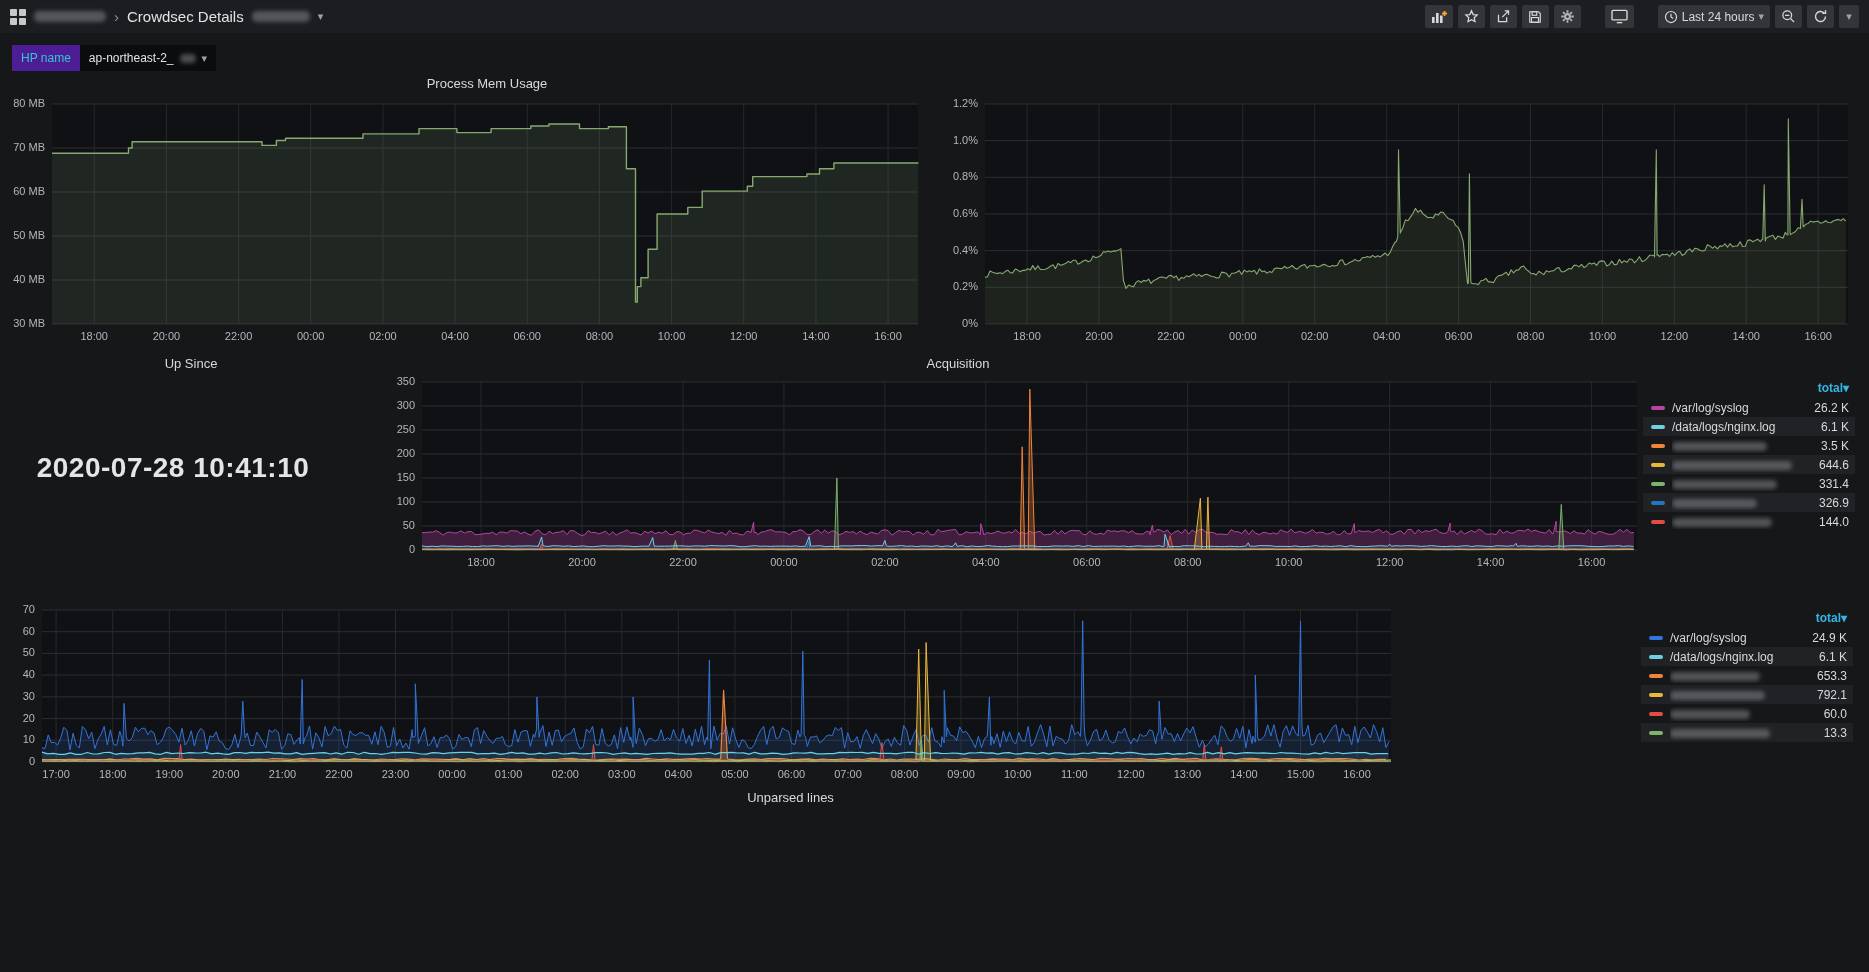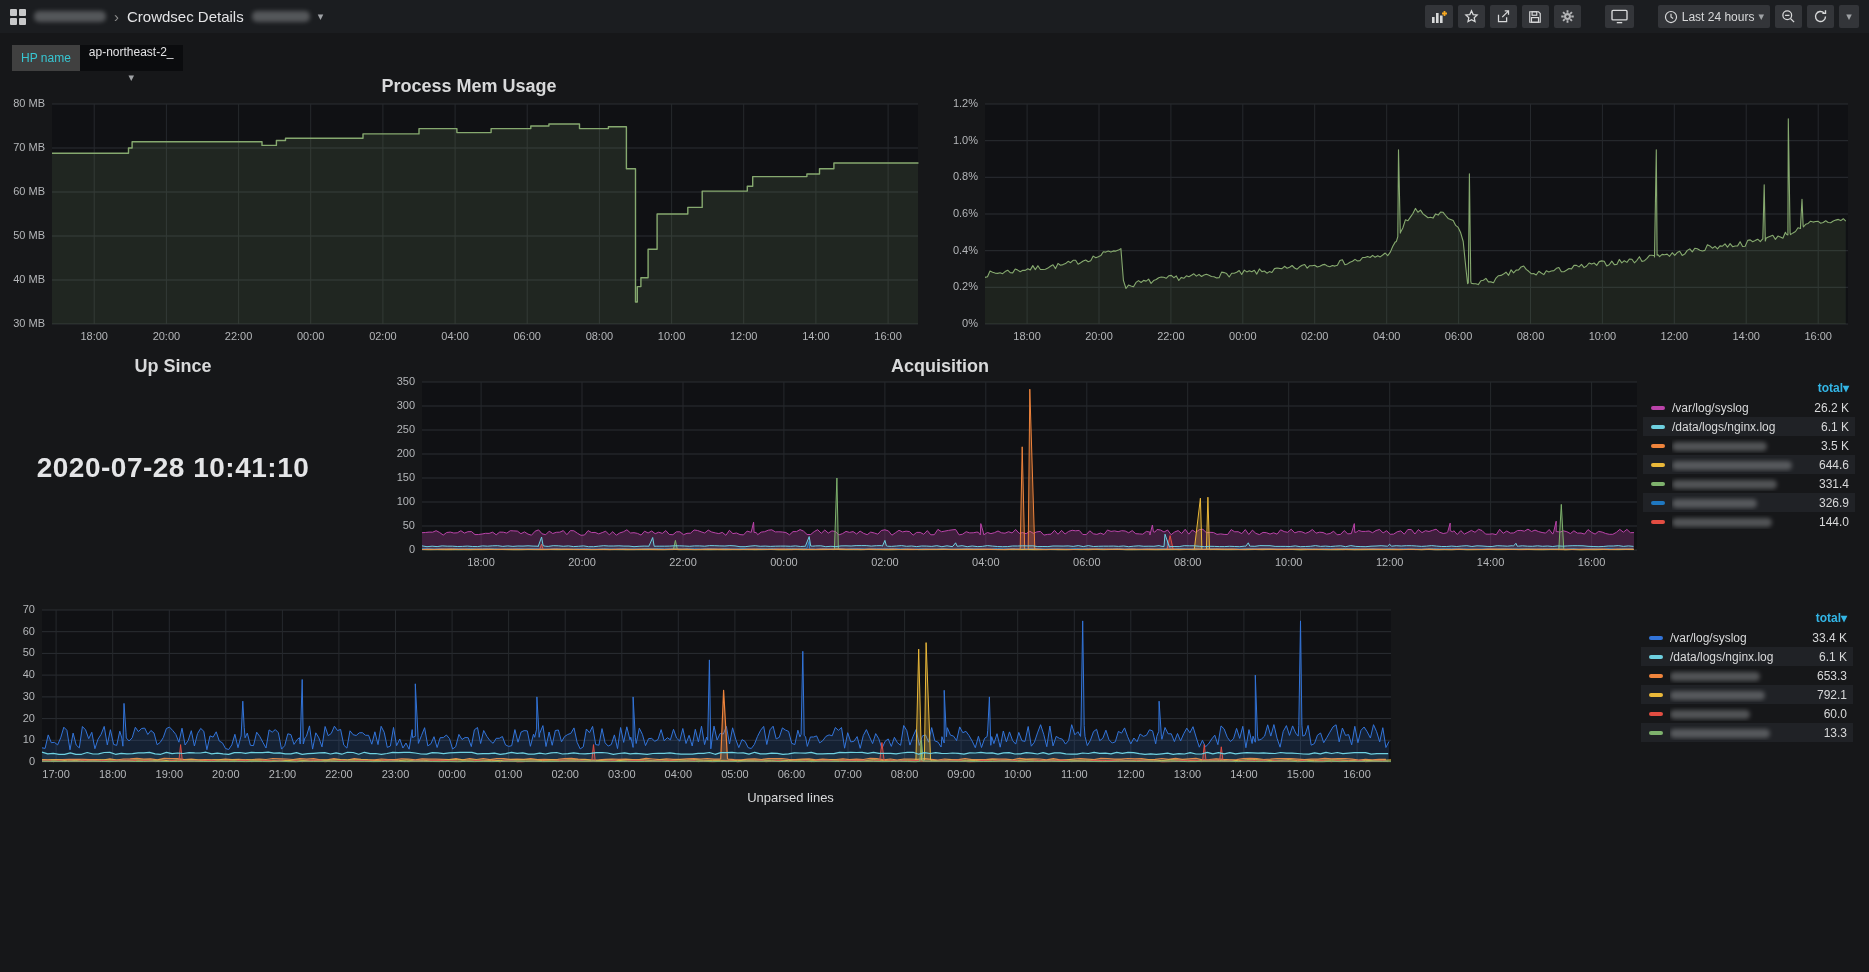--- a/index.html
+++ b/index.html
@@ -27,32 +27,32 @@
     background:#333539; border-radius:2px; height:23px; min-width:27px;
     display:flex; align-items:center; justify-content:center; padding:0 6px;
     color:#d8d9da; font-size:12px; cursor:pointer;
   }
   .nav-btn svg{ display:block; }
   .nav-gap{ width:14px; }
   .tp-label{ margin:0 4px; white-space:nowrap; color:#d8d9da; }
   
   .var-row{ position:absolute; top:45px; left:12px; display:flex; align-items:center; height:26px; }
   .var-label{
-    background:#404040; color:#37c6d2; font-size:12px; font-weight:500;
+    background:#4c1d95; color:#37c6d2; font-size:12px; font-weight:500;
     height:26px; display:flex; align-items:center; padding:0 9px;
   }
   .var-value{
     background:#0b0c0e; color:#e3e3e5; font-size:12px;
-    height:26px; display:flex; align-items:center; gap:6px; padding:0 9px; cursor:pointer;flex-direction:column;
+    height:26px; display:flex; align-items:center; gap:6px; padding:0 9px; cursor:pointer;
   }
   
   .panel{ position:absolute; }
   .panel-title{
-    position:absolute; top:0; left:0; width:100%; text-align:center;
-    font-size:18px; font-weight:700; color:#d8d9da; cursor:pointer;
+    position:absolute; top:0; left:18px; width:100%; text-align:center;
+    font-size:13px; font-weight:400; color:#d8d9da; cursor:pointer;
   }
   .chart-mount{ position:absolute; }
   
   .legend{ position:absolute; width:212px; font-size:12px; }
   .legend-head{ text-align:right; padding:1px 6px 3px 0; color:#33b5e5; font-weight:700; }
   .legend-row{ display:flex; align-items:center; height:19px; padding:0 6px 0 8px; }
   .legend-row:nth-child(odd){ background:#202226; }
   .legend-dash{ width:14px; height:4px; border-radius:2px; margin-right:7px; flex:none; }
   .legend-label{ color:#d8d9da; white-space:nowrap; overflow:hidden; flex:1; }
   .legend-label .redact{ height:9px; }
@@ -437,21 +437,21 @@
         <path d="M34.0 159.1L42.5 159.3L51.0 159.3L59.5 159.3L67.9 159.1L76.4 159.4L84.9 159.1L93.4 159.4L101.9 159.6L110.4 159.2L118.8 159.1L127.3 159.5L135.8 159.5L144.3 159.1L152.8 159.4L161.3 159.5L169.7 159.5L178.2 159.2L186.7 159.1L195.2 159.5L203.7 159.5L212.2 159.3L220.7 159.5L229.1 159.4L237.6 159.6L246.1 159.4L254.6 159.5L263.1 159.6L271.6 159.1L280.0 159.6L288.5 159.7L297.0 159.2L305.5 159.4L314.0 159.3L322.5 159.2L330.9 159.5L339.4 159.2L347.9 159.4L356.4 159.3L364.9 159.6L373.4 159.5L381.9 159.2L390.3 159.3L398.8 159.5L407.3 159.1L415.8 159.2L424.3 159.5L432.8 159.6L441.2 159.5L449.7 159.7L458.2 159.4L466.7 159.6L475.2 159.3L483.7 159.6L492.2 159.4L500.6 159.1L509.1 159.2L517.6 159.4L526.1 159.1L534.6 159.6L543.1 159.5L551.5 159.3L560.0 159.1L568.5 159.1L577.0 159.3L585.5 159.0L594.0 159.5L602.4 159.3L610.9 159.5L619.4 159.3L627.9 159.5L636.4 159.5L644.9 159.1L653.4 159.3L661.8 159.5L670.3 159.5L678.8 159.0L687.3 159.4L695.8 159.2L704.3 159.6L712.7 159.4L721.2 159.3L729.7 159.5L738.2 159.1L746.7 159.2L755.2 159.3L763.6 159.1L772.1 159.6L780.6 159.1L789.1 159.5L797.6 159.3L806.1 159.6L814.6 159.1L823.0 159.3L831.5 159.5L840.0 159.3L848.5 159.5L857.0 159.3L865.5 159.3L873.9 159.6L882.4 159.5L890.9 159.1L899.4 159.5L907.9 159.7L911.8 159.3L913.5 138.3L915.2 159.3L916.4 159.0L924.8 159.3L933.3 159.1L941.8 159.2L950.3 159.4L958.8 159.2L967.3 159.6L975.8 159.5L984.2 159.5L992.7 159.0L1001.2 159.0L1009.7 159.6L1018.2 159.6L1026.7 159.3L1035.1 159.4L1043.6 159.1L1052.1 159.5L1060.6 159.4L1069.1 159.1L1077.6 159.4L1086.1 159.5L1094.5 159.6L1103.0 159.5L1111.5 159.2L1120.0 159.1L1128.5 159.5L1137.0 159.1L1145.4 159.3L1153.9 159.2L1162.4 159.1L1170.9 159.3L1179.4 159.6L1187.9 159.6L1196.3 159.1L1204.8 159.1L1213.3 159.1L1221.8 159.1L1230.3 159.6L1238.8 159.2L1247.3 159.5L1255.7 159.3L1264.2 159.5L1272.7 159.1L1281.2 159.1L1289.7 159.7L1298.2 159.4L1306.6 159.7L1315.1 159.7L1323.6 159.3L1332.1 159.6L1340.6 159.5L1349.1 159.3L1357.5 159.3L1366.0 159.1L1374.5 159.3L1383.0 159.2L1383.0 160.0L34.0 160.0Z" fill="#7EB26D" fill-opacity="0.25" stroke="none"></path>
         <path d="M34.0 159.1L42.5 159.3L51.0 159.3L59.5 159.3L67.9 159.1L76.4 159.4L84.9 159.1L93.4 159.4L101.9 159.6L110.4 159.2L118.8 159.1L127.3 159.5L135.8 159.5L144.3 159.1L152.8 159.4L161.3 159.5L169.7 159.5L178.2 159.2L186.7 159.1L195.2 159.5L203.7 159.5L212.2 159.3L220.7 159.5L229.1 159.4L237.6 159.6L246.1 159.4L254.6 159.5L263.1 159.6L271.6 159.1L280.0 159.6L288.5 159.7L297.0 159.2L305.5 159.4L314.0 159.3L322.5 159.2L330.9 159.5L339.4 159.2L347.9 159.4L356.4 159.3L364.9 159.6L373.4 159.5L381.9 159.2L390.3 159.3L398.8 159.5L407.3 159.1L415.8 159.2L424.3 159.5L432.8 159.6L441.2 159.5L449.7 159.7L458.2 159.4L466.7 159.6L475.2 159.3L483.7 159.6L492.2 159.4L500.6 159.1L509.1 159.2L517.6 159.4L526.1 159.1L534.6 159.6L543.1 159.5L551.5 159.3L560.0 159.1L568.5 159.1L577.0 159.3L585.5 159.0L594.0 159.5L602.4 159.3L610.9 159.5L619.4 159.3L627.9 159.5L636.4 159.5L644.9 159.1L653.4 159.3L661.8 159.5L670.3 159.5L678.8 159.0L687.3 159.4L695.8 159.2L704.3 159.6L712.7 159.4L721.2 159.3L729.7 159.5L738.2 159.1L746.7 159.2L755.2 159.3L763.6 159.1L772.1 159.6L780.6 159.1L789.1 159.5L797.6 159.3L806.1 159.6L814.6 159.1L823.0 159.3L831.5 159.5L840.0 159.3L848.5 159.5L857.0 159.3L865.5 159.3L873.9 159.6L882.4 159.5L890.9 159.1L899.4 159.5L907.9 159.7L911.8 159.3L913.5 138.3L915.2 159.3L916.4 159.0L924.8 159.3L933.3 159.1L941.8 159.2L950.3 159.4L958.8 159.2L967.3 159.6L975.8 159.5L984.2 159.5L992.7 159.0L1001.2 159.0L1009.7 159.6L1018.2 159.6L1026.7 159.3L1035.1 159.4L1043.6 159.1L1052.1 159.5L1060.6 159.4L1069.1 159.1L1077.6 159.4L1086.1 159.5L1094.5 159.6L1103.0 159.5L1111.5 159.2L1120.0 159.1L1128.5 159.5L1137.0 159.1L1145.4 159.3L1153.9 159.2L1162.4 159.1L1170.9 159.3L1179.4 159.6L1187.9 159.6L1196.3 159.1L1204.8 159.1L1213.3 159.1L1221.8 159.1L1230.3 159.6L1238.8 159.2L1247.3 159.5L1255.7 159.3L1264.2 159.5L1272.7 159.1L1281.2 159.1L1289.7 159.7L1298.2 159.4L1306.6 159.7L1315.1 159.7L1323.6 159.3L1332.1 159.6L1340.6 159.5L1349.1 159.3L1357.5 159.3L1366.0 159.1L1374.5 159.3L1383.0 159.2" fill="none" stroke="#7EB26D" stroke-width="1" stroke-linejoin="round"></path>
         <path d="M34.0 150.2L39.7 151.8L45.3 151.3L51.0 152.3L56.6 152.3L62.3 150.8L67.9 152.3L73.6 152.3L79.2 150.5L84.9 152.0L90.6 151.8L96.2 150.5L101.9 150.4L107.5 152.3L113.2 151.4L118.8 151.8L124.5 151.6L130.2 150.9L135.8 150.9L141.5 150.4L147.1 151.9L152.8 152.3L158.4 150.4L164.1 151.6L169.7 151.0L175.4 151.5L181.1 150.6L186.7 150.9L192.4 151.0L198.0 150.2L203.7 151.9L209.3 151.1L215.0 151.9L220.7 152.4L226.3 150.6L232.0 150.5L237.6 151.3L243.3 150.4L248.9 150.7L254.6 150.7L260.2 150.2L265.9 151.2L271.6 150.8L277.2 151.8L282.9 151.8L288.5 150.7L294.2 152.3L299.8 151.7L305.5 151.3L311.2 150.8L316.8 150.7L322.5 152.0L328.1 150.8L333.8 152.2L339.4 150.3L345.1 150.5L350.7 152.2L356.4 150.3L362.1 151.7L367.7 151.5L373.4 152.3L379.0 151.5L384.7 150.3L390.3 150.6L396.0 150.4L401.7 150.4L407.3 151.0L413.0 152.0L418.6 152.2L424.3 150.7L429.9 150.8L435.6 151.7L441.2 150.9L446.9 150.6L452.6 150.4L458.2 150.3L463.9 150.3L469.5 151.8L475.2 151.6L480.8 151.7L486.5 151.1L492.2 152.3L497.8 151.6L503.5 150.4L509.1 151.4L514.8 150.9L520.4 152.1L526.1 152.1L531.7 151.2L537.4 152.0L543.1 150.8L548.7 150.5L554.4 152.0L560.0 151.7L565.7 150.8L571.3 151.7L577.0 151.8L582.6 151.3L588.3 150.6L594.0 150.5L599.6 151.0L605.3 152.3L610.9 151.5L616.6 150.8L622.2 151.9L627.9 151.4L633.6 151.8L639.2 152.4L644.9 151.5L650.5 151.4L656.2 151.3L661.8 150.9L667.5 151.7L673.1 152.1L678.8 152.0L684.5 152.2L690.1 151.4L695.8 151.3L701.4 150.5L707.1 152.3L712.7 150.7L718.4 150.6L724.1 150.3L729.7 151.0L735.4 150.9L741.0 152.1L746.7 150.3L752.3 151.9L758.0 151.9L763.6 151.1L769.3 151.3L775.0 152.3L780.6 151.9L786.3 150.8L791.9 151.0L797.6 151.2L803.2 150.3L808.9 151.9L814.6 151.9L820.2 151.6L825.9 151.7L831.5 150.3L837.2 150.6L842.8 150.3L848.5 150.5L854.1 150.4L859.8 151.3L865.5 150.3L871.1 151.3L876.8 151.3L882.4 151.3L888.1 151.9L893.7 151.0L899.4 150.4L905.1 150.3L910.7 152.2L916.4 150.6L922.0 151.5L927.7 150.7L933.3 151.3L939.0 151.5L944.6 151.0L950.3 151.3L956.0 152.1L961.6 150.9L967.3 151.0L972.9 150.3L978.6 151.2L984.2 150.8L989.9 152.1L995.6 150.8L1001.2 150.7L1006.9 152.0L1012.5 151.8L1018.2 150.7L1023.8 151.1L1029.5 152.0L1035.1 150.6L1040.8 152.1L1046.5 150.9L1052.1 150.8L1057.8 151.9L1063.4 152.1L1069.1 152.1L1074.7 151.0L1080.4 151.5L1086.1 150.3L1091.7 151.4L1097.4 151.2L1103.0 151.9L1108.7 150.4L1114.3 151.3L1120.0 150.4L1125.6 150.7L1131.3 151.7L1137.0 152.3L1142.6 151.8L1148.3 152.3L1153.9 151.8L1159.6 151.2L1165.2 152.3L1170.9 151.6L1176.5 152.0L1182.2 150.7L1187.9 152.0L1193.5 152.0L1199.2 150.4L1204.8 151.9L1210.5 150.6L1216.1 151.9L1221.8 150.6L1227.5 151.8L1233.1 151.2L1238.8 150.7L1244.4 150.8L1250.1 151.1L1255.7 150.9L1261.4 151.3L1267.0 151.5L1272.7 150.5L1278.4 151.1L1284.0 151.1L1289.7 151.5L1295.3 152.0L1301.0 152.2L1306.6 150.9L1312.3 151.9L1318.0 150.3L1323.6 151.5L1329.3 150.5L1334.9 151.6L1340.6 151.1L1346.2 150.7L1351.9 150.6L1357.5 150.6L1363.2 152.1L1368.9 151.7L1374.5 151.5L1380.2 151.7L1380.2 160.0L34.0 160.0Z" fill="#6ED0E0" fill-opacity="0.1" stroke="none"></path>
         <path d="M34.0 150.2L39.7 151.8L45.3 151.3L51.0 152.3L56.6 152.3L62.3 150.8L67.9 152.3L73.6 152.3L79.2 150.5L84.9 152.0L90.6 151.8L96.2 150.5L101.9 150.4L107.5 152.3L113.2 151.4L118.8 151.8L124.5 151.6L130.2 150.9L135.8 150.9L141.5 150.4L147.1 151.9L152.8 152.3L158.4 150.4L164.1 151.6L169.7 151.0L175.4 151.5L181.1 150.6L186.7 150.9L192.4 151.0L198.0 150.2L203.7 151.9L209.3 151.1L215.0 151.9L220.7 152.4L226.3 150.6L232.0 150.5L237.6 151.3L243.3 150.4L248.9 150.7L254.6 150.7L260.2 150.2L265.9 151.2L271.6 150.8L277.2 151.8L282.9 151.8L288.5 150.7L294.2 152.3L299.8 151.7L305.5 151.3L311.2 150.8L316.8 150.7L322.5 152.0L328.1 150.8L333.8 152.2L339.4 150.3L345.1 150.5L350.7 152.2L356.4 150.3L362.1 151.7L367.7 151.5L373.4 152.3L379.0 151.5L384.7 150.3L390.3 150.6L396.0 150.4L401.7 150.4L407.3 151.0L413.0 152.0L418.6 152.2L424.3 150.7L429.9 150.8L435.6 151.7L441.2 150.9L446.9 150.6L452.6 150.4L458.2 150.3L463.9 150.3L469.5 151.8L475.2 151.6L480.8 151.7L486.5 151.1L492.2 152.3L497.8 151.6L503.5 150.4L509.1 151.4L514.8 150.9L520.4 152.1L526.1 152.1L531.7 151.2L537.4 152.0L543.1 150.8L548.7 150.5L554.4 152.0L560.0 151.7L565.7 150.8L571.3 151.7L577.0 151.8L582.6 151.3L588.3 150.6L594.0 150.5L599.6 151.0L605.3 152.3L610.9 151.5L616.6 150.8L622.2 151.9L627.9 151.4L633.6 151.8L639.2 152.4L644.9 151.5L650.5 151.4L656.2 151.3L661.8 150.9L667.5 151.7L673.1 152.1L678.8 152.0L684.5 152.2L690.1 151.4L695.8 151.3L701.4 150.5L707.1 152.3L712.7 150.7L718.4 150.6L724.1 150.3L729.7 151.0L735.4 150.9L741.0 152.1L746.7 150.3L752.3 151.9L758.0 151.9L763.6 151.1L769.3 151.3L775.0 152.3L780.6 151.9L786.3 150.8L791.9 151.0L797.6 151.2L803.2 150.3L808.9 151.9L814.6 151.9L820.2 151.6L825.9 151.7L831.5 150.3L837.2 150.6L842.8 150.3L848.5 150.5L854.1 150.4L859.8 151.3L865.5 150.3L871.1 151.3L876.8 151.3L882.4 151.3L888.1 151.9L893.7 151.0L899.4 150.4L905.1 150.3L910.7 152.2L916.4 150.6L922.0 151.5L927.7 150.7L933.3 151.3L939.0 151.5L944.6 151.0L950.3 151.3L956.0 152.1L961.6 150.9L967.3 151.0L972.9 150.3L978.6 151.2L984.2 150.8L989.9 152.1L995.6 150.8L1001.2 150.7L1006.9 152.0L1012.5 151.8L1018.2 150.7L1023.8 151.1L1029.5 152.0L1035.1 150.6L1040.8 152.1L1046.5 150.9L1052.1 150.8L1057.8 151.9L1063.4 152.1L1069.1 152.1L1074.7 151.0L1080.4 151.5L1086.1 150.3L1091.7 151.4L1097.4 151.2L1103.0 151.9L1108.7 150.4L1114.3 151.3L1120.0 150.4L1125.6 150.7L1131.3 151.7L1137.0 152.3L1142.6 151.8L1148.3 152.3L1153.9 151.8L1159.6 151.2L1165.2 152.3L1170.9 151.6L1176.5 152.0L1182.2 150.7L1187.9 152.0L1193.5 152.0L1199.2 150.4L1204.8 151.9L1210.5 150.6L1216.1 151.9L1221.8 150.6L1227.5 151.8L1233.1 151.2L1238.8 150.7L1244.4 150.8L1250.1 151.1L1255.7 150.9L1261.4 151.3L1267.0 151.5L1272.7 150.5L1278.4 151.1L1284.0 151.1L1289.7 151.5L1295.3 152.0L1301.0 152.2L1306.6 150.9L1312.3 151.9L1318.0 150.3L1323.6 151.5L1329.3 150.5L1334.9 151.6L1340.6 151.1L1346.2 150.7L1351.9 150.6L1357.5 150.6L1363.2 152.1L1368.9 151.7L1374.5 151.5L1380.2 151.7" fill="none" stroke="#6ED0E0" stroke-width="1.2" stroke-linejoin="round"></path>
       </svg></div>
   <div class="legend" style="top:26px; right:8px;" id="legend-parsed">
     <div class="legend-head">total▾</div>
   <div class="legend-row">
         <span class="legend-dash" style="background: rgb(50, 116, 217);"></span>
         <span class="legend-label">/var/log/syslog</span>
-        <span class="legend-value">33.4 K</span>
+        <span class="legend-value">24.9 K</span>
       </div>
       <div class="legend-row">
         <span class="legend-dash" style="background: rgb(110, 208, 224);"></span>
         <span class="legend-label">/data/logs/nginx.log</span>
         <span class="legend-value">6.1 K</span>
       </div>
       <div class="legend-row">
         <span class="legend-dash" style="background: rgb(239, 132, 60);"></span>
         <span class="legend-label"><span class="redact" style="width: 90px;"></span></span>
         <span class="legend-value">653.3</span>

